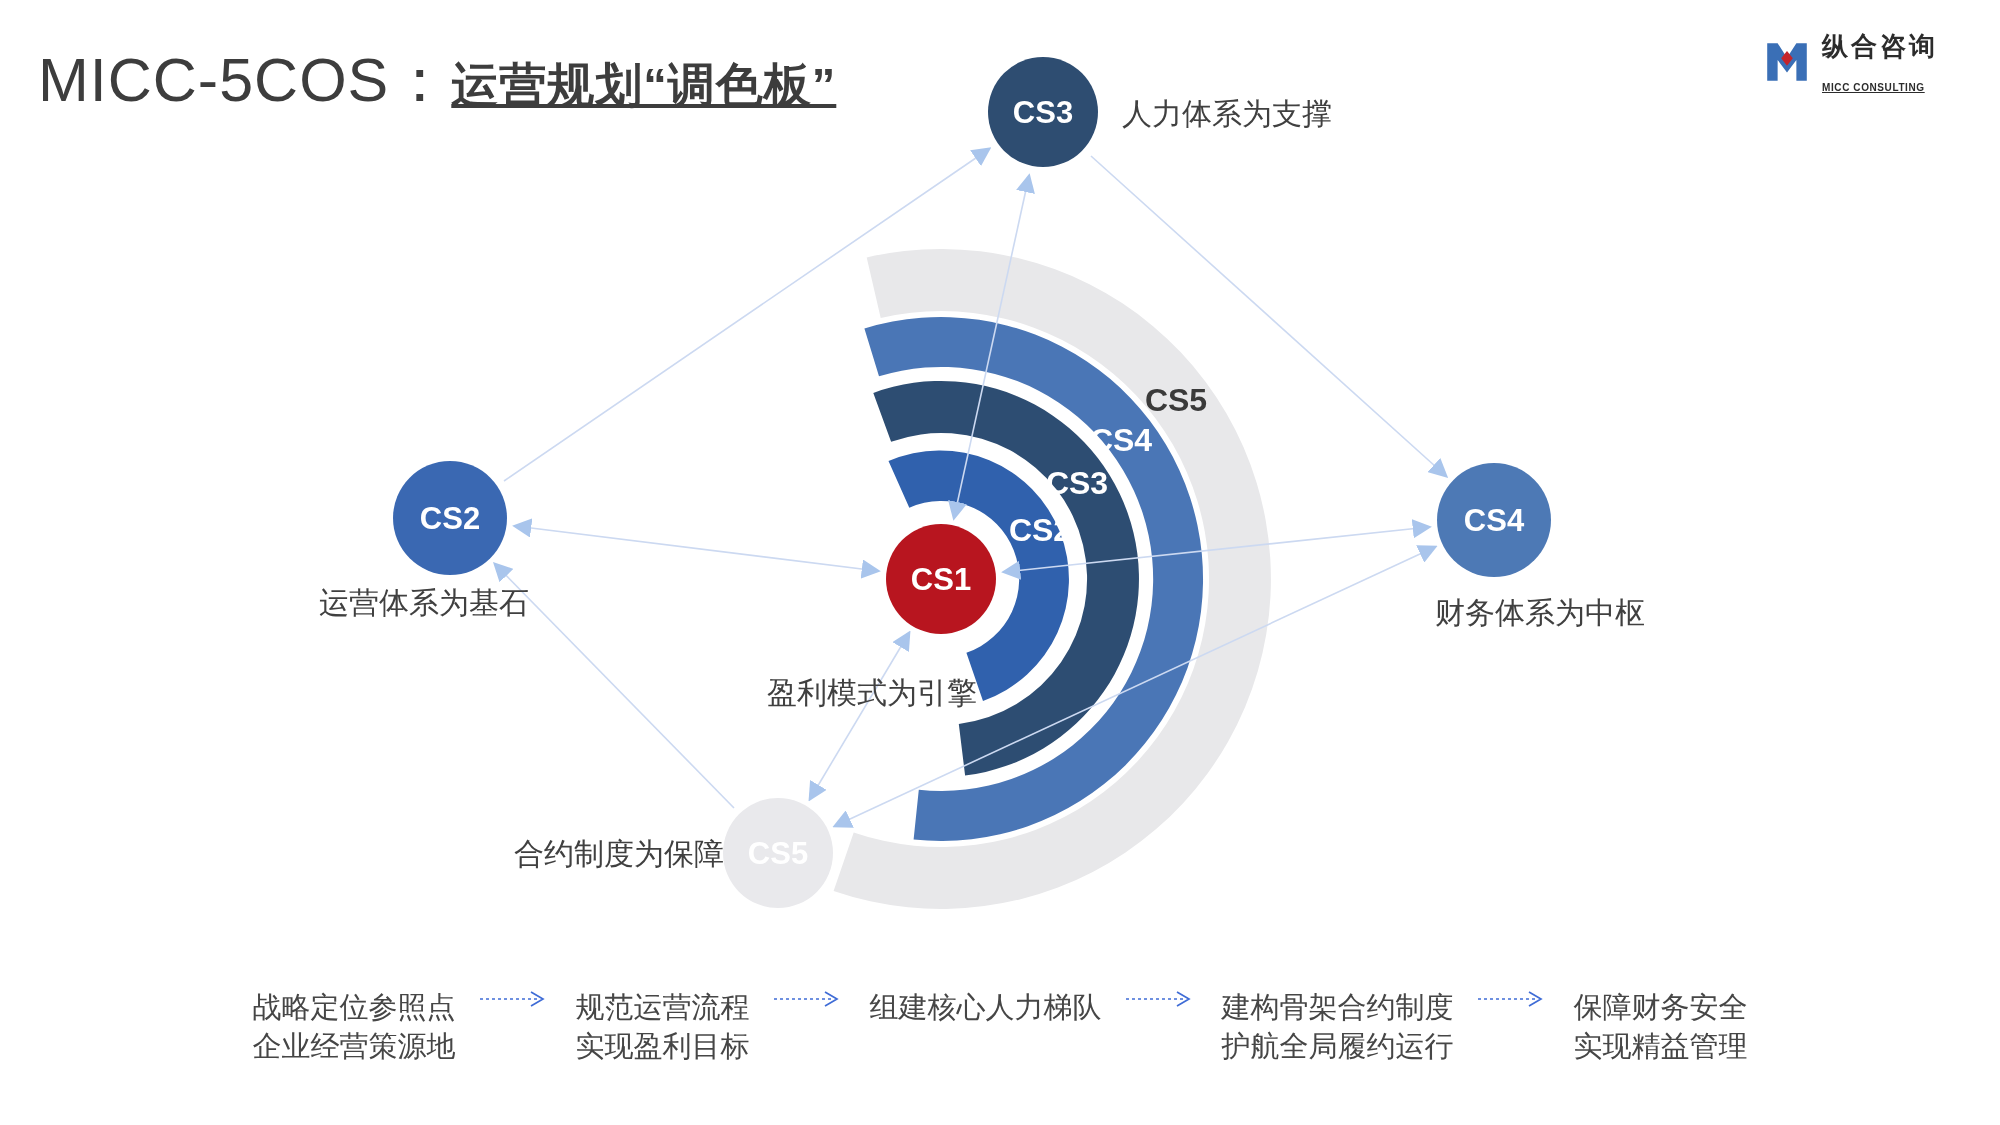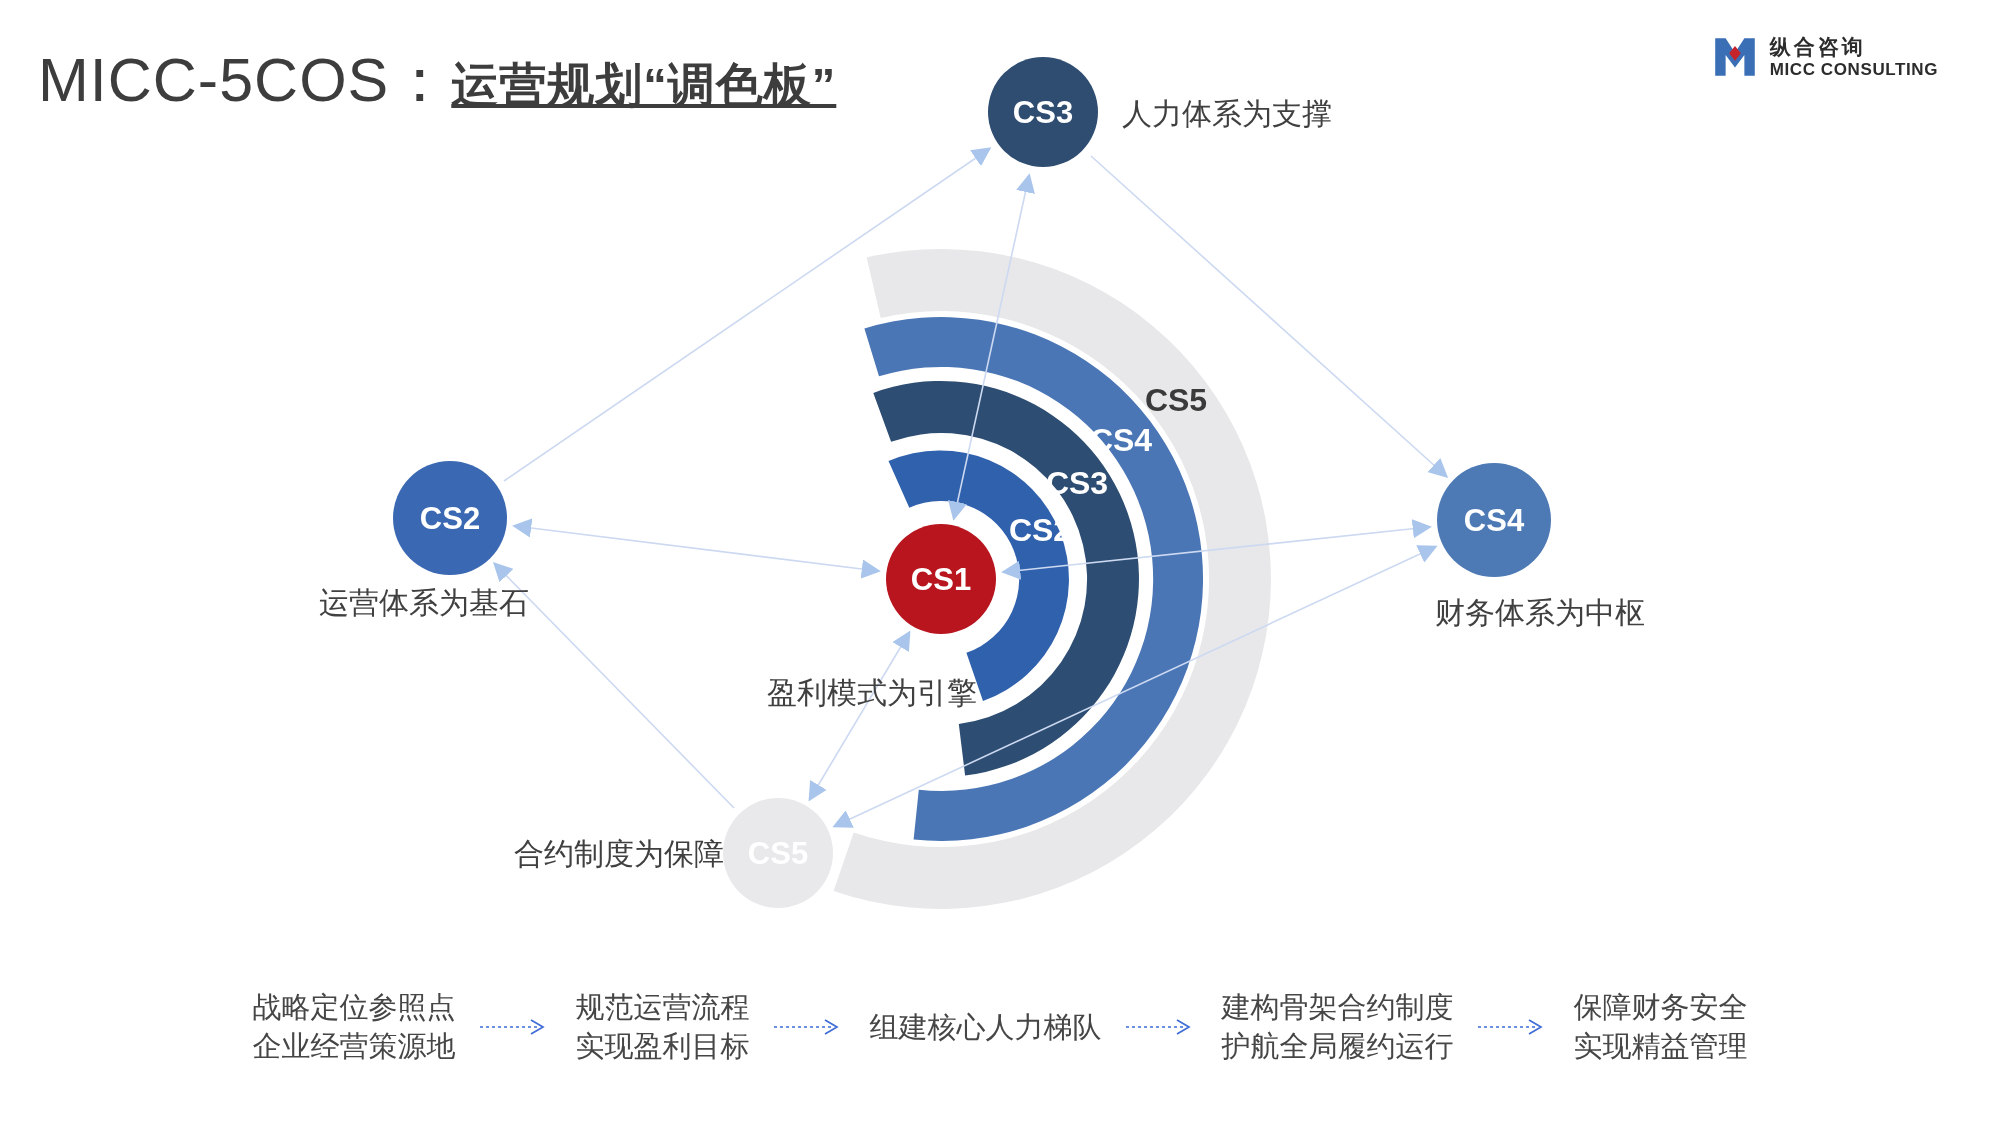--- a/index.html
+++ b/index.html
@@ -12,34 +12,34 @@
     position:relative;background:#ffffff;overflow:hidden;
     font-family:"Liberation Sans","DejaVu Sans",sans-serif;
   }
   
   .title-wrap{position:absolute;left:38px;top:40px;white-space:nowrap;color:var(--title);}
   .title-prefix{font-size:61px;font-weight:400;letter-spacing:1px;}
   .title-emphasis{font-size:47px;font-weight:700;letter-spacing:1px;text-decoration:underline;}
   .logo{position:absolute;right:62px;top:32px;display:flex;align-items:center;gap:10px;}
   .logo-mark{width:50px;height:50px;}
   .logo-text{display:flex;flex-direction:column;line-height:1.1;}
-  .logo-name{font-size:21px;font-weight:700;color:#2c2c2c;letter-spacing:3px;}
-  .logo-sub{font-size:17px;font-weight:700;color:#2c2c2c;letter-spacing:0.6px;margin-top:3px;}
+  .logo-name{font-size:26px;font-weight:700;color:#2c2c2c;letter-spacing:3px;}
+  .logo-sub{font-size:10px;font-weight:700;color:#2c2c2c;letter-spacing:0.6px;margin-top:21px;text-decoration:underline;}
   
   .diagram-svg{position:absolute;left:0;top:0;width:2000px;height:1125px;}
   .connector{stroke:var(--connector);stroke-width:1.6;fill:none;}
   #ah path{fill:var(--arrowhead);}
   .ring-label{font-weight:700;font-size:32px;}
   .node-label{font-weight:700;font-size:31px;fill:#ffffff;text-anchor:middle;}
   .node-caption{font-size:30px;fill:var(--caption);}
   .anchor-mid{text-anchor:middle;} .anchor-start{text-anchor:start;} .anchor-end{text-anchor:end;}
   
   .flow-row{
     position:absolute;left:0;right:0;top:988px;
-    display:flex;justify-content:center;align-items:center;gap:13px;
+    display:flex;justify-content:center;gap:13px;
   }
   .flow-step{display:flex;flex-direction:column;align-items:center;color:#464646;
     font-size:29px;line-height:39px;font-weight:500;white-space:nowrap;}
   .flow-arrow{width:74px;height:22px;flex:0 0 auto;margin:0 10px;}
   .flow-arrow line,.flow-arrow path{stroke:var(--flow-arrow);stroke-width:1.7;fill:none;}
   .flow-arrow line{stroke-dasharray:3 3;}
 </style>
 </head>
 <body>
 

